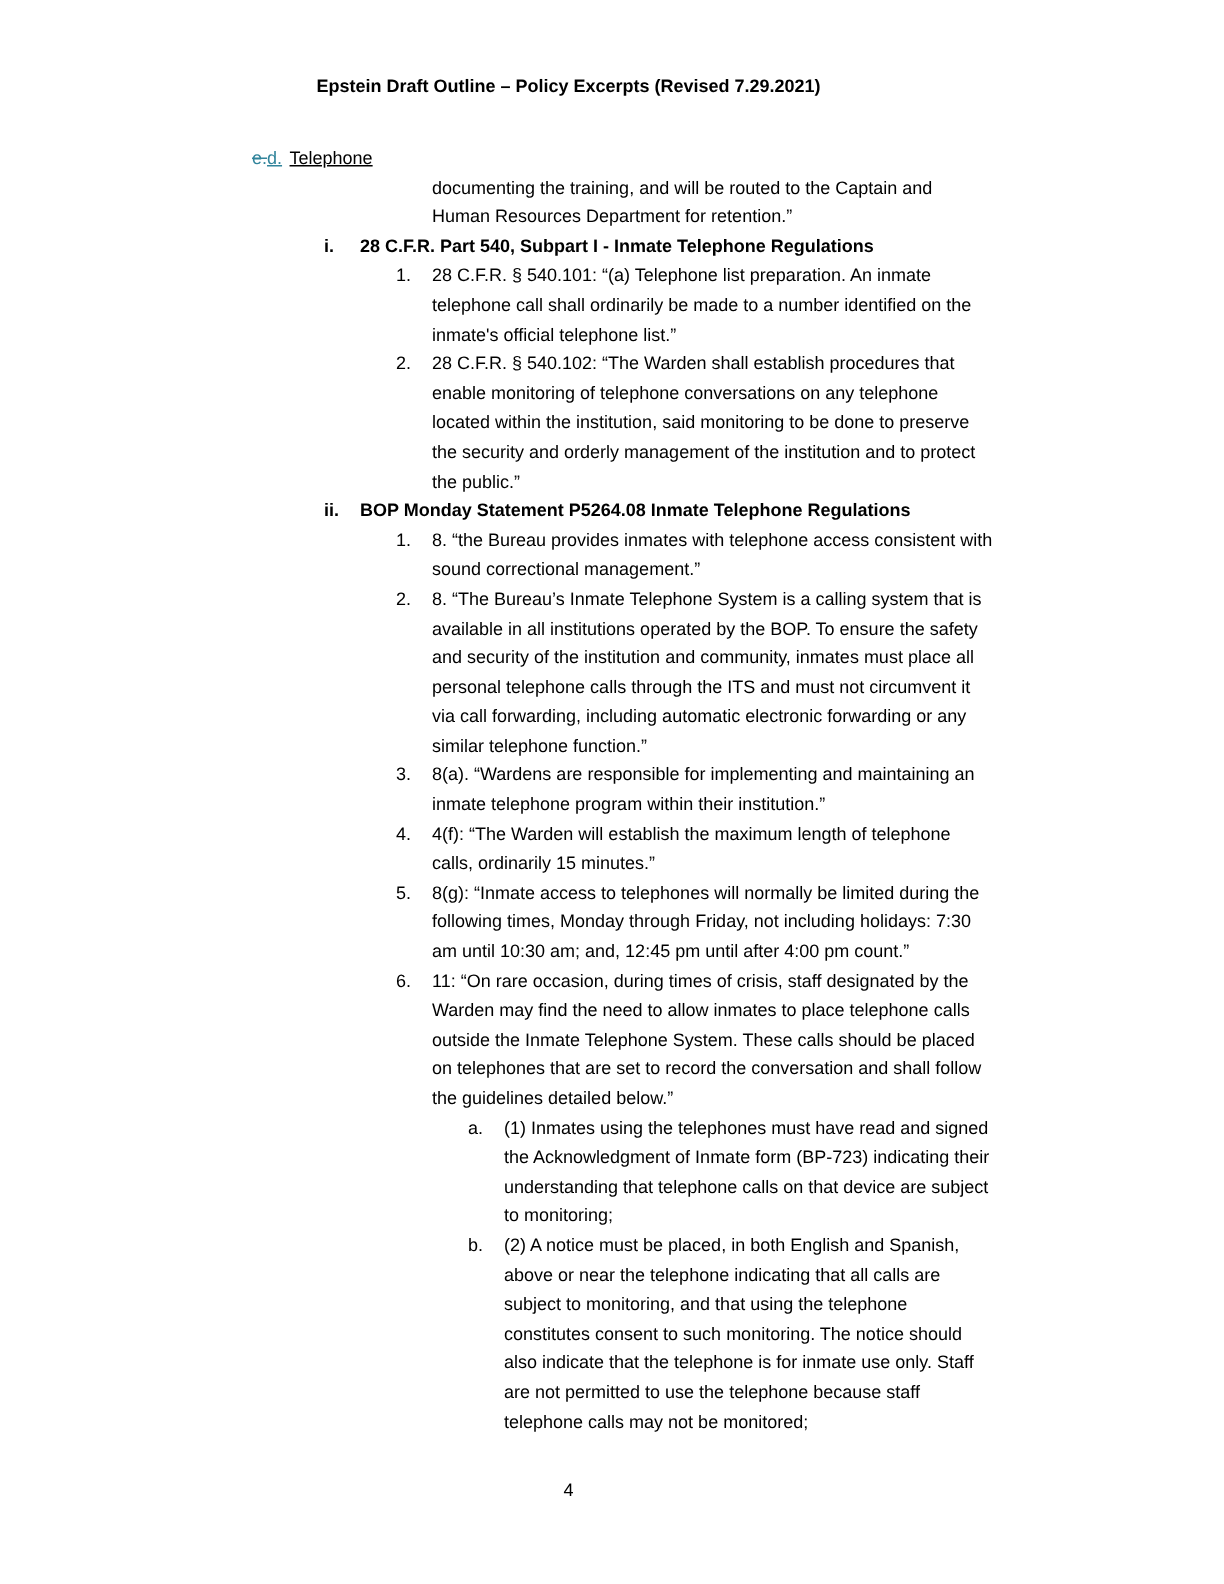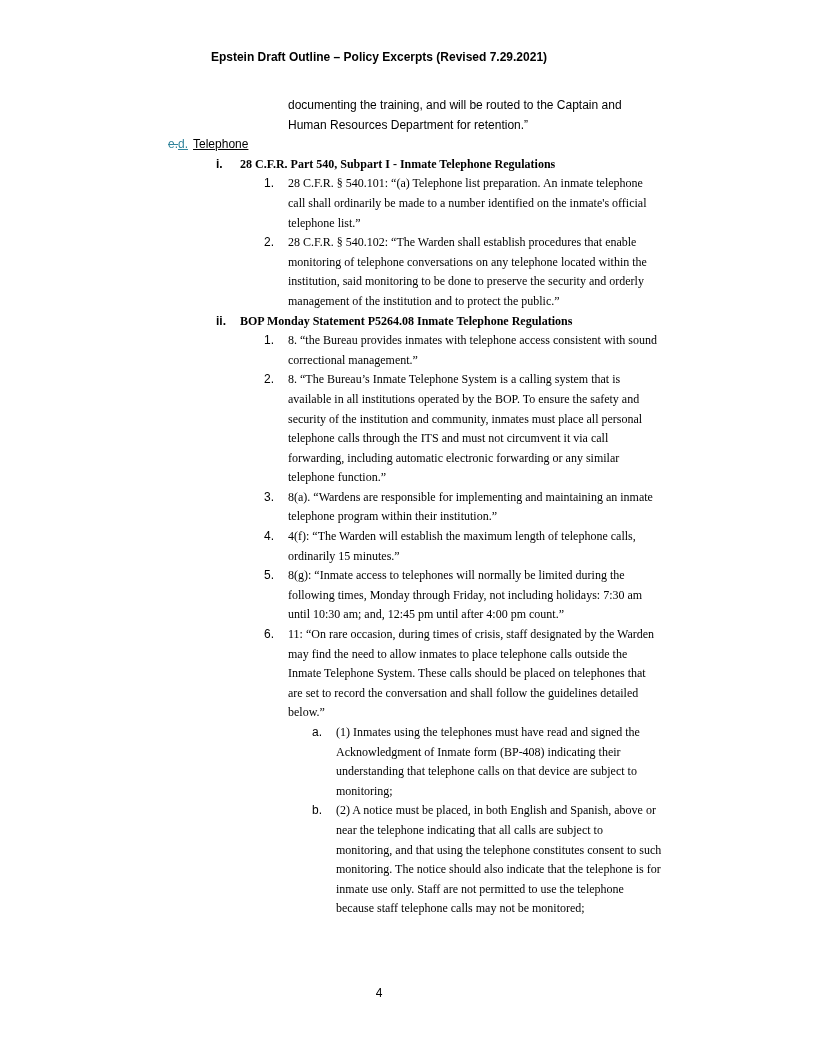--- a/index.html
+++ b/index.html
@@ -27,21 +27,21 @@
     position: absolute;
     top: 96px;
     left: 0;
     right: 96px;
   }
   .para { margin: 0; }
   .indent-cont { margin-left: 288px; }
   .indent-d { margin-left: 168px; }
   .li { display: flex; }
   .li .marker { flex: 0 0 24px; }
-  .li .text { flex: 1; font-family: Liberation Serif, serif; }
+  .li .text { flex: 1; }
   .li-i { margin-left: 216px; }
   .li-1 { margin-left: 264px; }
   .li-a { margin-left: 312px; }
   .heading { font-weight: bold; }
   .tc-del { color: #31849B; text-decoration: line-through; }
   .tc-ins { color: #31849B; text-decoration: underline; }
   .tel-label { text-decoration: underline; margin-left: 5px; }
   .doc-footer {
     position: absolute;
     top: 984px;
@@ -52,23 +52,23 @@
 </style>
 </head>
 <body>
 
 <div class="page">
 
   <div class="doc-header">Epstein Draft Outline – Policy Excerpts (Revised 7.29.2021)</div>
 
   <div class="doc-body">
 
+    <p class="para indent-d"><span class="tc-del">e.</span><span class="tc-ins">d.</span><span class="tel-label">Telephone</span></p>
+
     <p class="para indent-cont">documenting the training, and will be routed to the Captain and Human Resources Department for retention.”</p>
-
-    <p class="para indent-d"><span class="tc-del">e.</span><span class="tc-ins">d.</span><span class="tel-label">Telephone</span></p>
 
     <div class="li li-i heading">
       <span class="marker">i.</span>
       <span class="text">28 C.F.R. Part 540, Subpart I - Inmate Telephone Regulations</span>
     </div>
 
     <div class="li li-1">
       <span class="marker">1.</span>
       <span class="text">28 C.F.R. § 540.101:  “(a) Telephone list preparation. An inmate telephone call shall ordinarily be made to a number identified on the inmate's official telephone list.”</span>
     </div>
@@ -108,21 +108,21 @@
       <span class="text">8(g):  “Inmate access to telephones will normally be limited during the following times, Monday through Friday, not including holidays: 7:30 am until 10:30 am; and, 12:45 pm until after 4:00 pm count.”</span>
     </div>
 
     <div class="li li-1">
       <span class="marker">6.</span>
       <span class="text">11:  “On rare occasion, during times of crisis, staff designated by the Warden may find the need to allow inmates to place telephone calls outside the Inmate Telephone System. These calls should be placed on telephones that are set to record the conversation and shall follow the guidelines detailed below.”</span>
     </div>
 
     <div class="li li-a">
       <span class="marker">a.</span>
-      <span class="text">(1) Inmates using the telephones must have read and signed the Acknowledgment of Inmate form (BP-408) indicating their understanding that telephone calls on that device are subject to monitoring;</span>
+      <span class="text">(1) Inmates using the telephones must have read and signed the Acknowledgment of Inmate form (BP-723) indicating their understanding that telephone calls on that device are subject to monitoring;</span>
     </div>
 
     <div class="li li-a">
       <span class="marker">b.</span>
       <span class="text">(2) A notice must be placed, in both English and Spanish, above or near the telephone indicating that all calls are subject to monitoring, and that using the telephone constitutes consent to such monitoring. The notice should also indicate that the telephone is for inmate use only. Staff are not permitted to use the telephone because staff telephone calls may not be monitored;</span>
     </div>
 
   </div>
 
   <div class="doc-footer">4</div>

